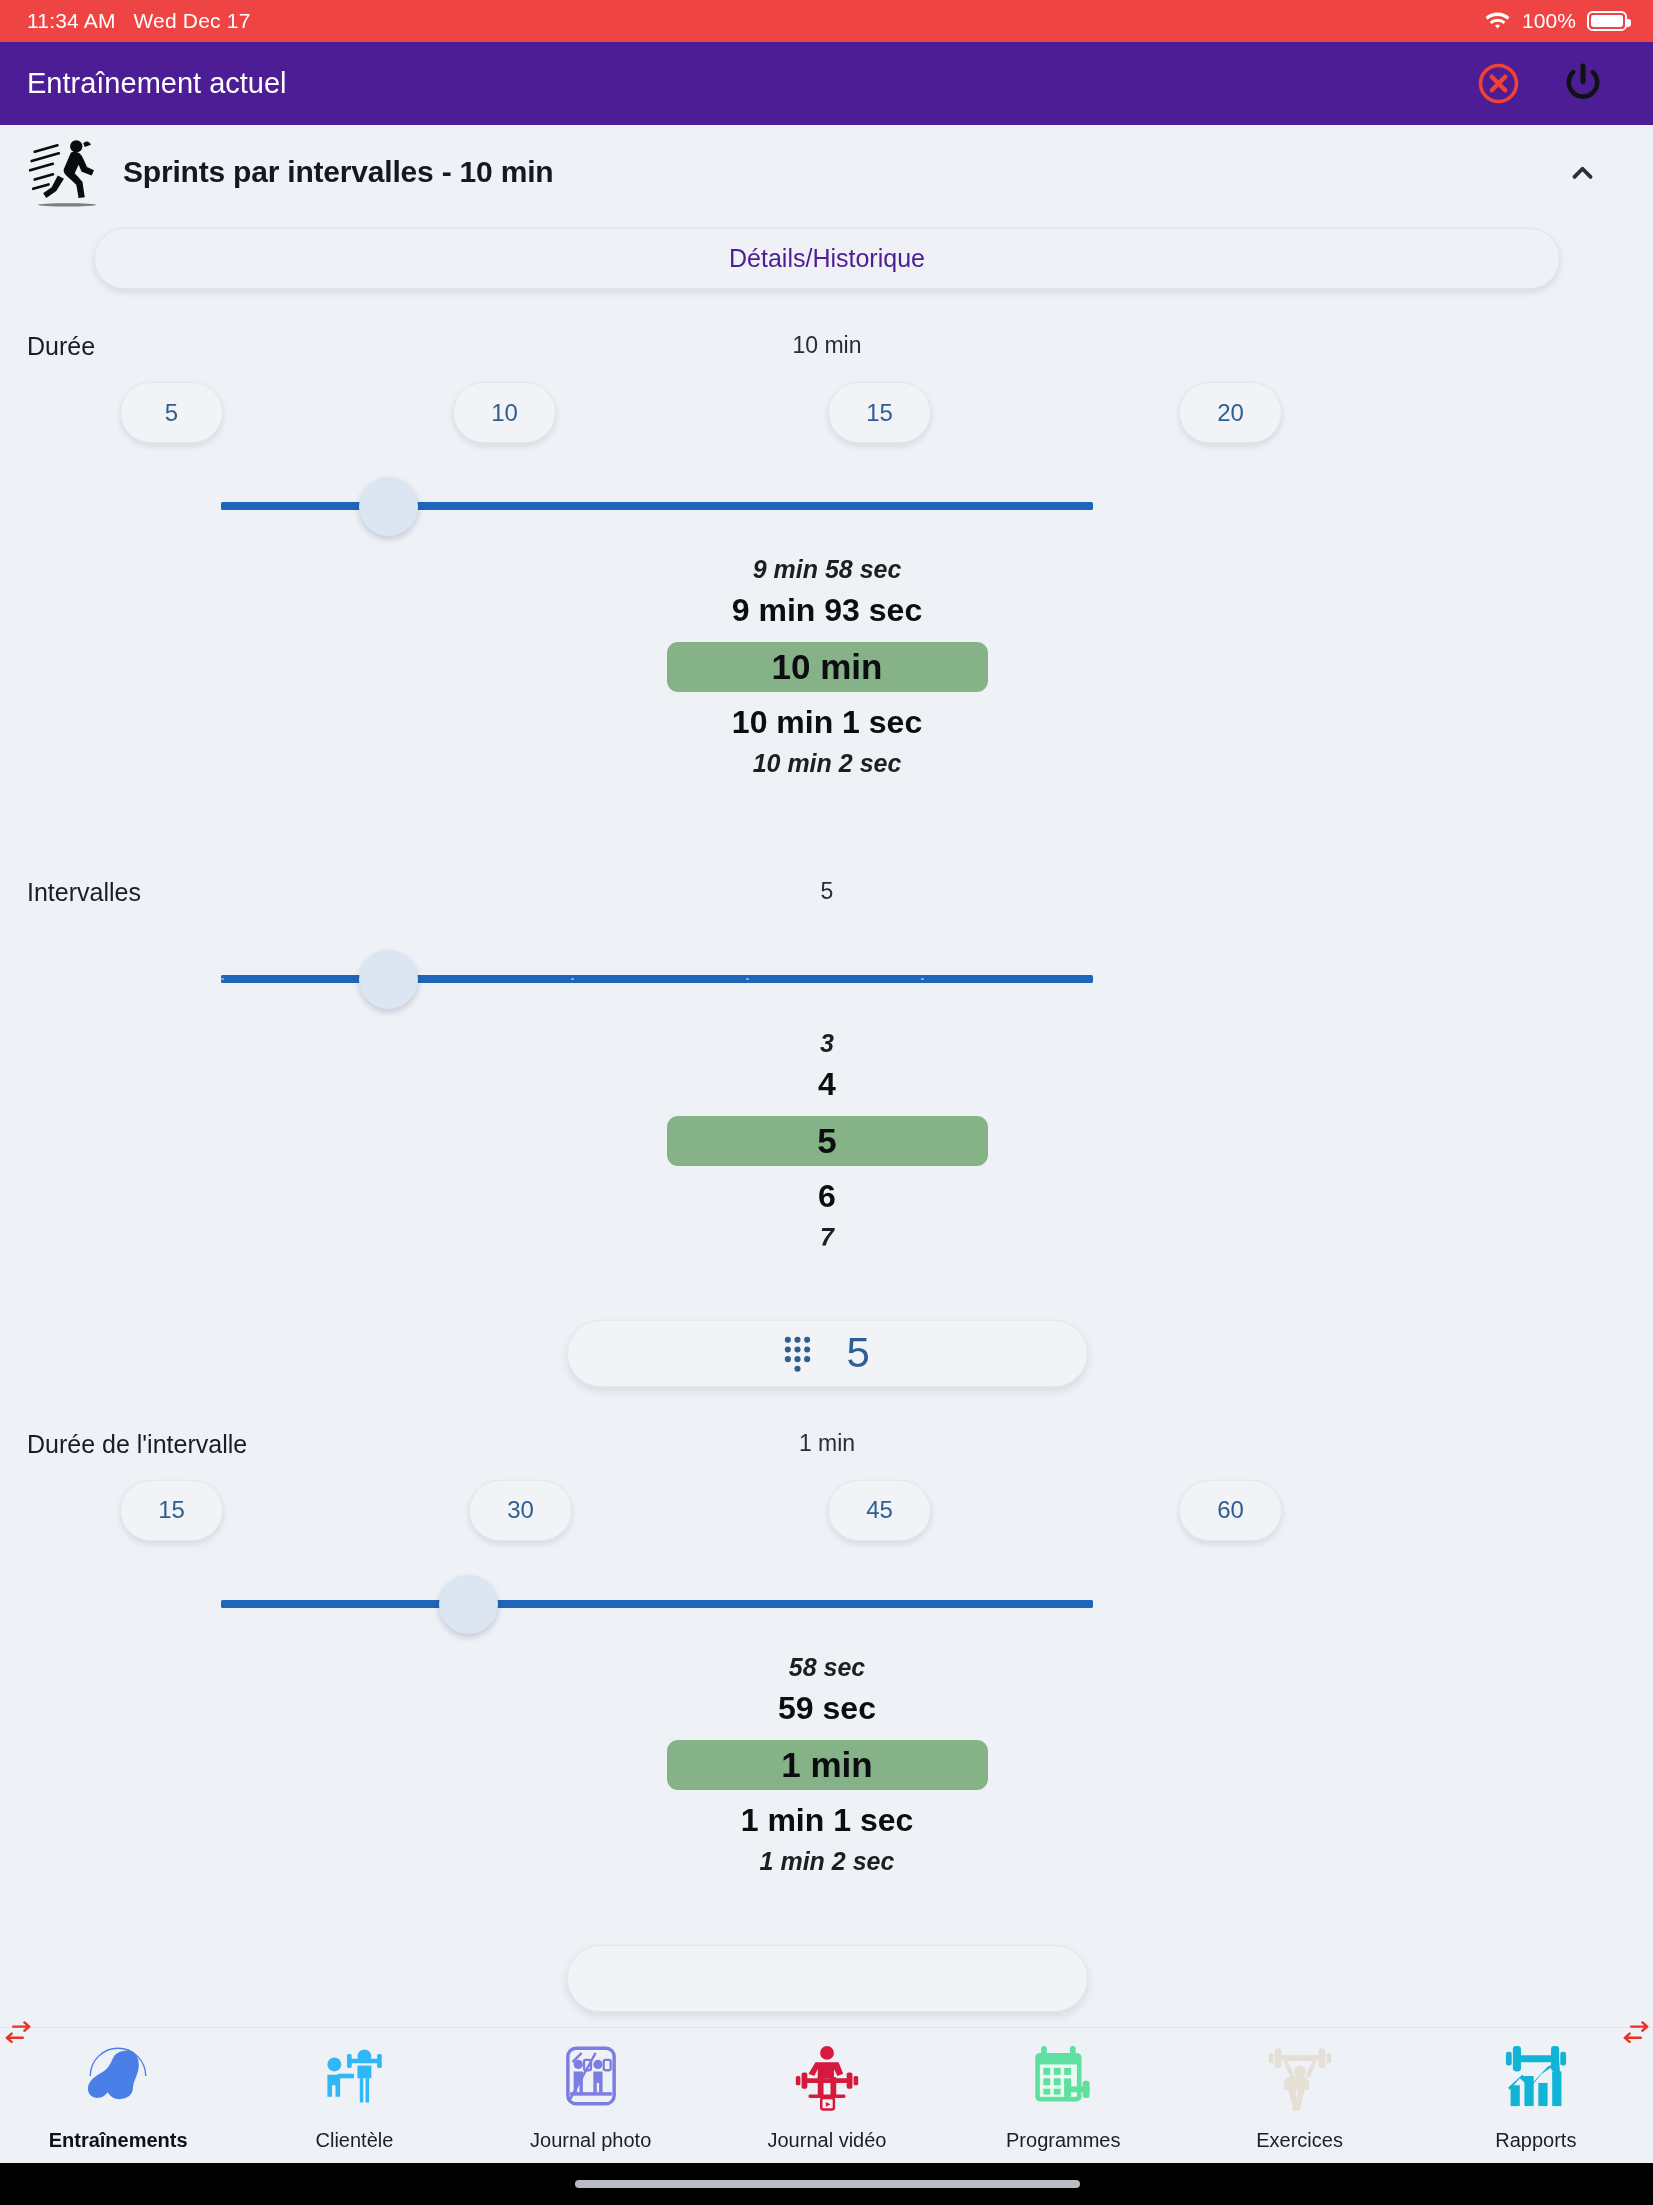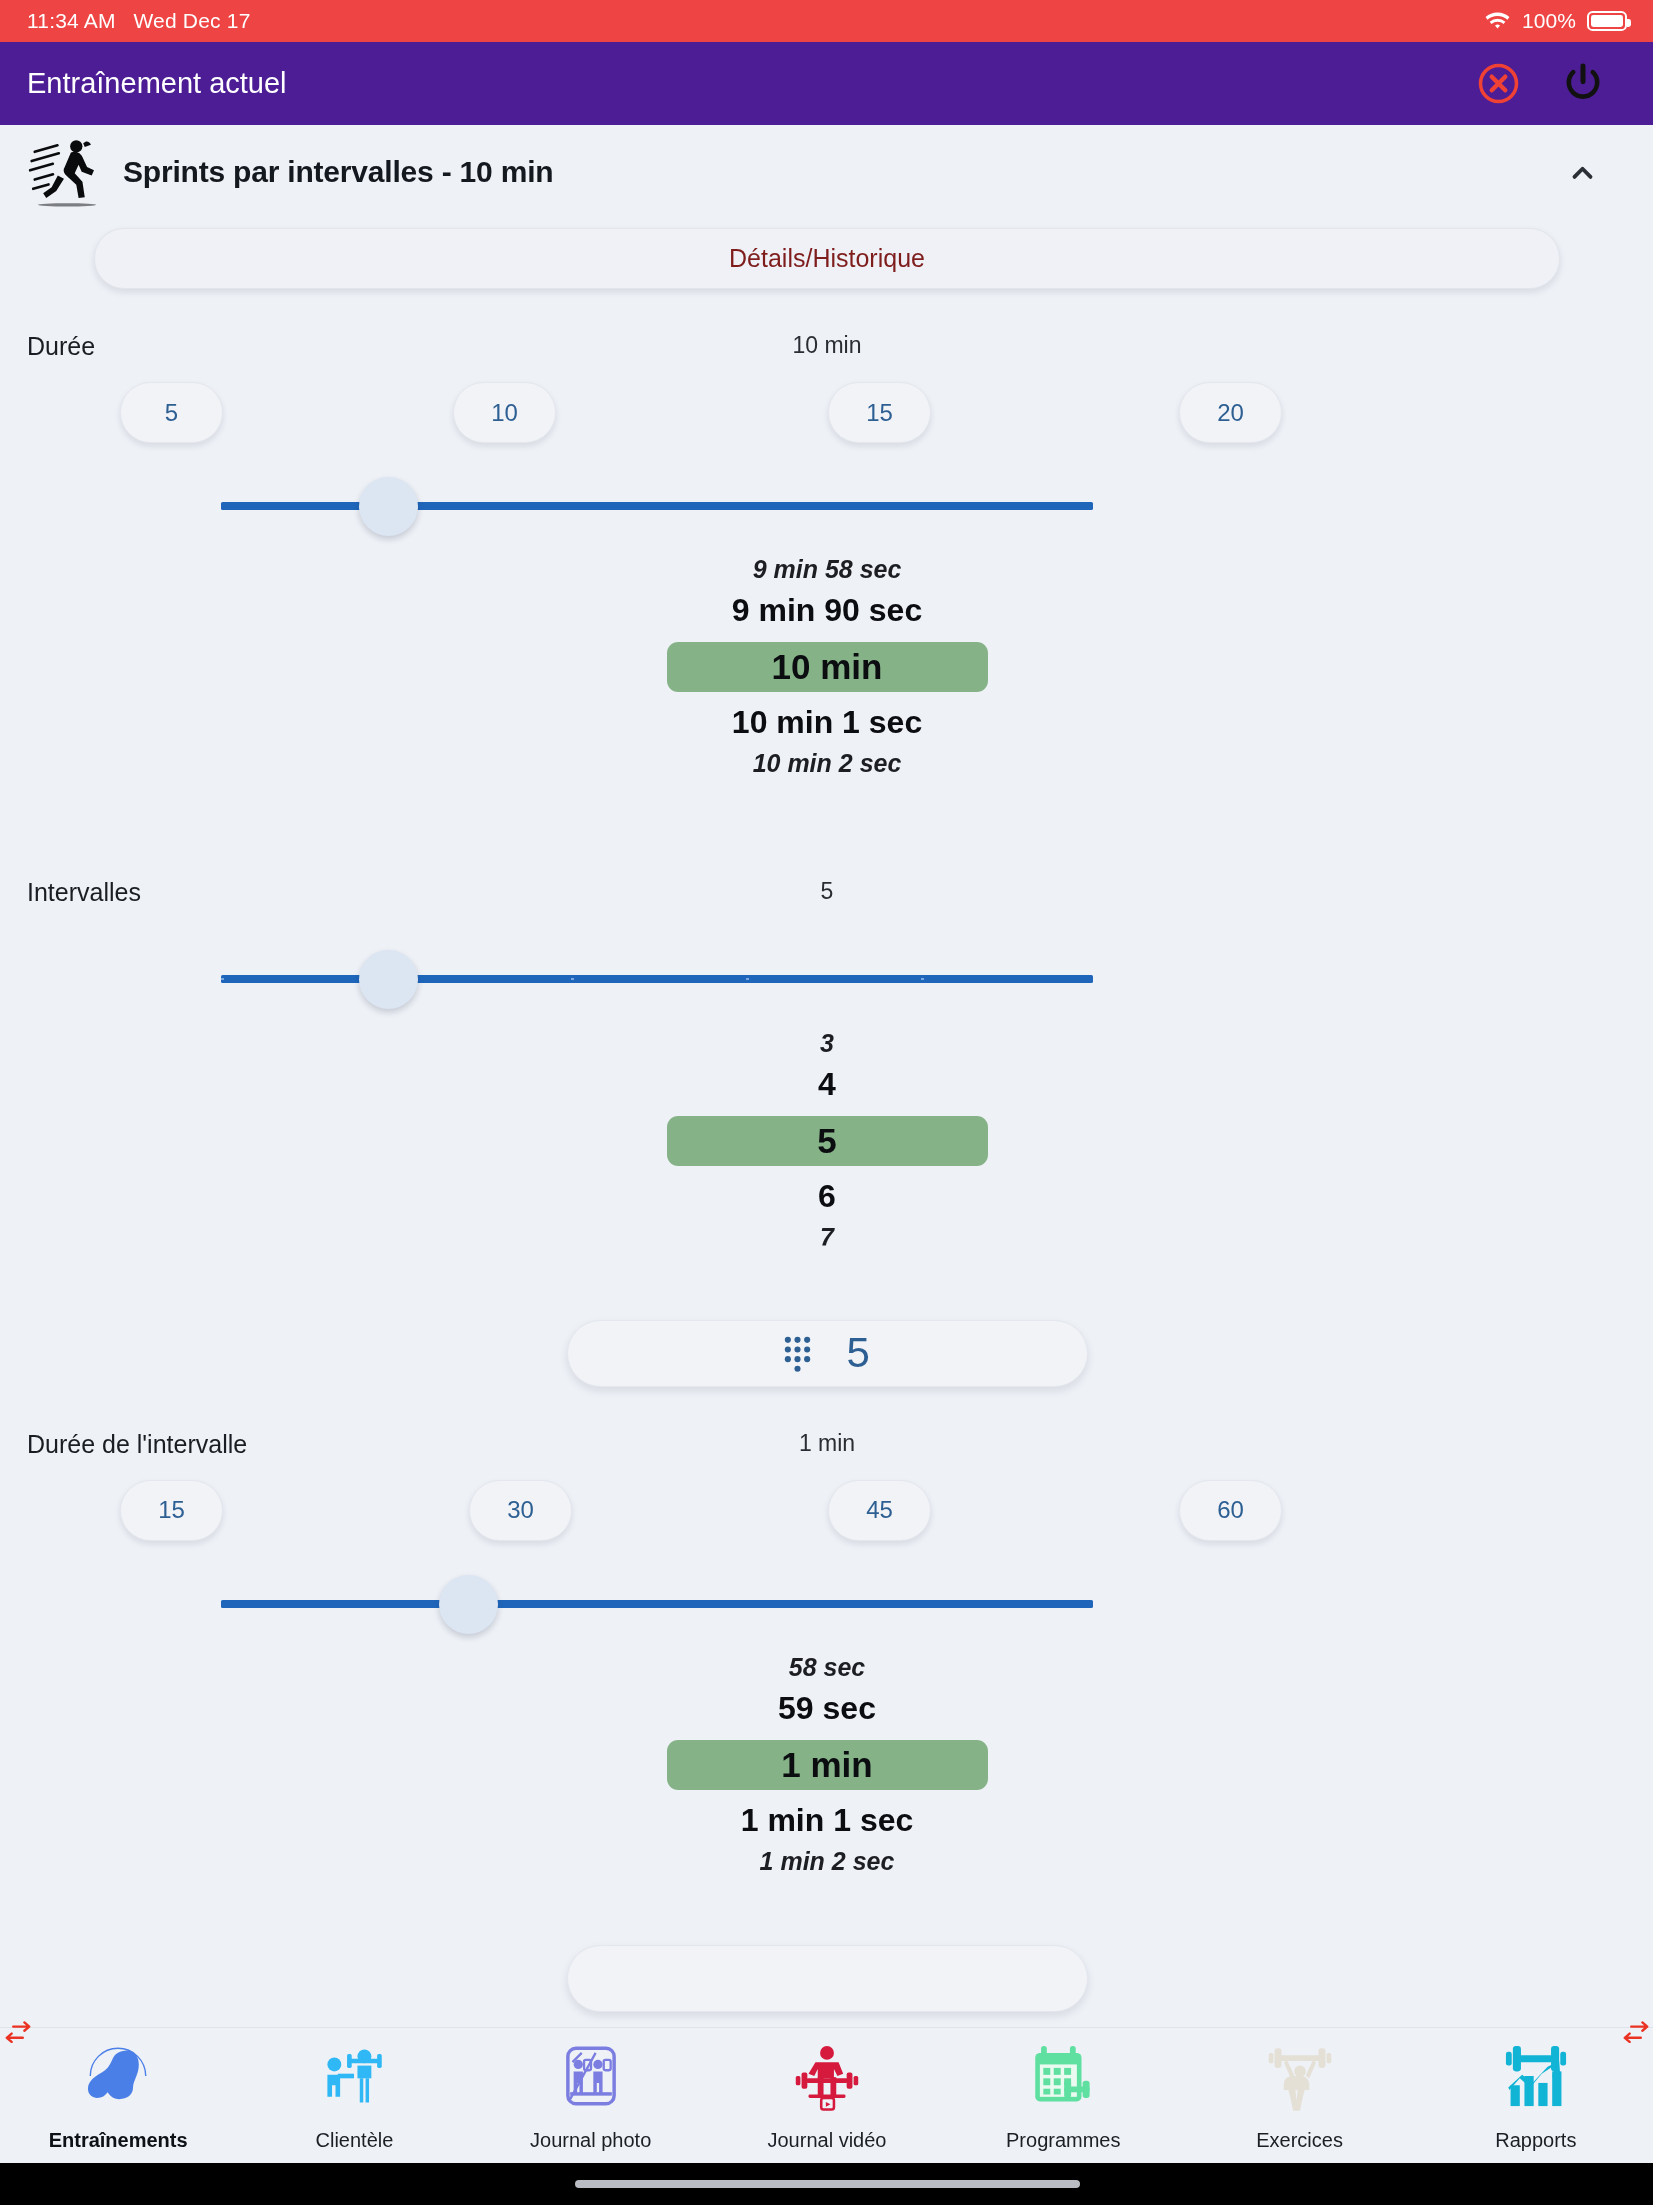--- a/index.html
+++ b/index.html
@@ -86,21 +86,21 @@
   .details-btn {
     margin: 13px auto 0 auto;
     width: 1466px; height: 61px;
     background: #eff1f6;
     border: 0.8px solid #e2e5ec;
     border-radius: 30px;
     box-shadow: 0 3.2px 7.2px rgba(17,30,60,.10);
     display: flex; align-items: center; justify-content: center;
     cursor: pointer;
   }
-  .details-btn span { color: #7f1d1d; font-size: 25px; }
+  .details-btn span { color: #4c1d95; font-size: 25px; }
 
   
   .section { padding: 0 27px; }
   .sec-head {
     display: flex; align-items: baseline;
     margin-top: 43px;
   }
   .sec-label { font-size: 25px; color: #1a1d23; font-weight: 400; }
   .sec-value {
     position: absolute; left: 0; right: 0;
@@ -295,21 +295,21 @@
         <div class="pill" style="left:1152px">20</div>
       </div>
 
       <div class="slider-wrap">
         <div class="slider-track"></div>
         <div class="slider-thumb" style="left:332px"></div>
       </div>
 
       <div class="wheel">
         <div class="wheel-row wr-far-top">9 min 58 sec</div>
-        <div class="wheel-row wr-near-top">9 min 90 sec</div>
+        <div class="wheel-row wr-near-top">9 min 93 sec</div>
         <div class="wheel-row wr-sel">
           <div class="wheel-sel-chip">10 min</div>
         </div>
         <div class="wheel-row wr-near-bot">10 min 1 sec</div>
         <div class="wheel-row wr-far-bot">10 min 2 sec</div>
       </div>
 
     </div>
 
     <div class="section">

